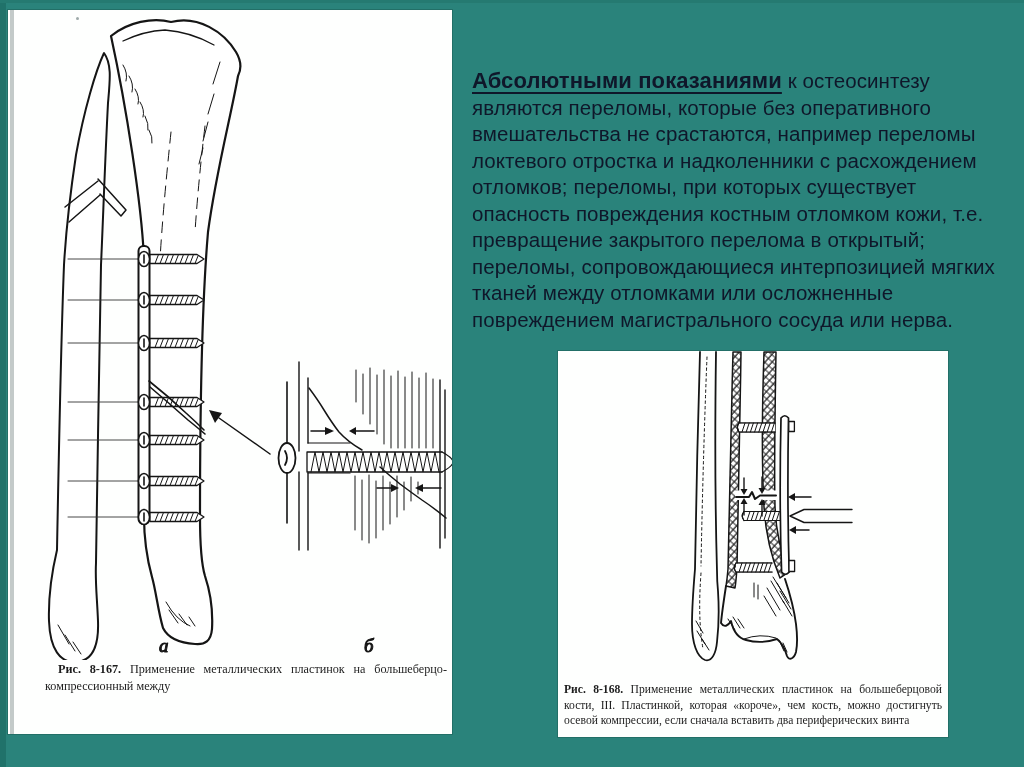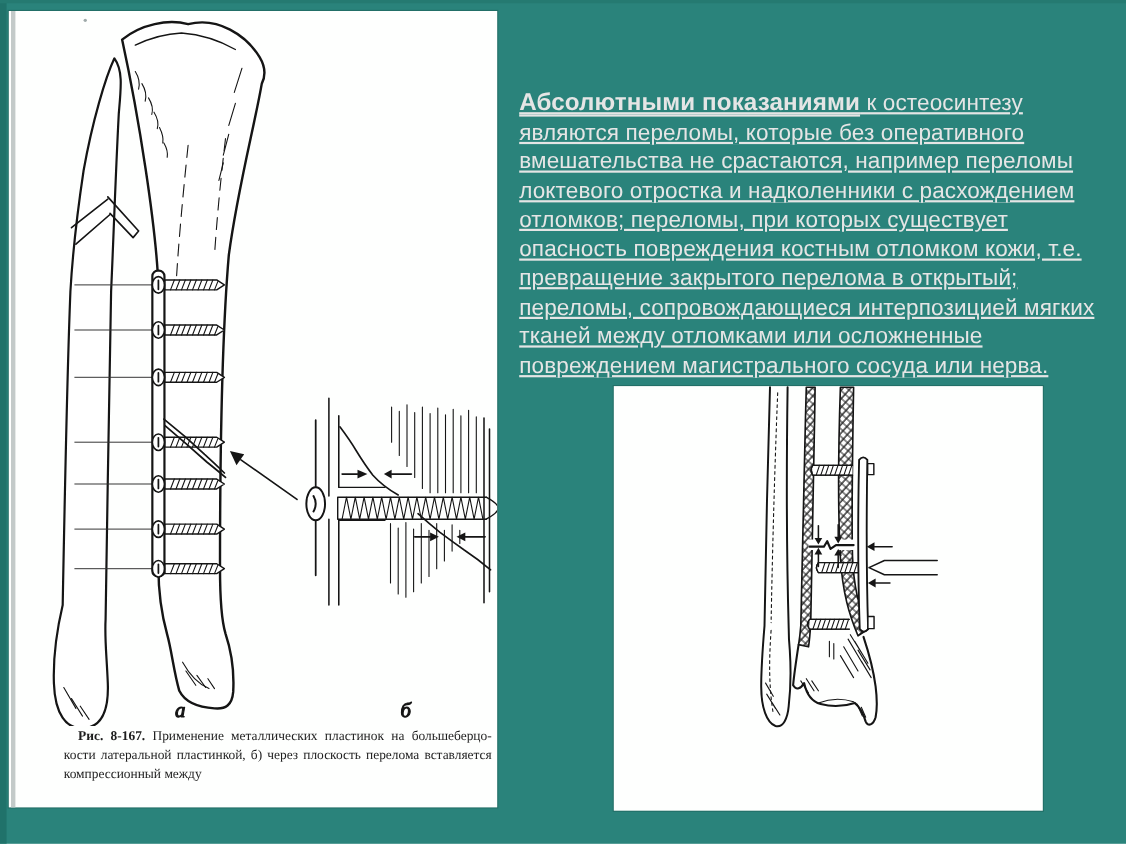--- a/index.html
+++ b/index.html
@@ -6,26 +6,26 @@
     font-family:"Liberation Sans",sans-serif;}
   .slide{position:absolute;left:0;top:0;width:1024px;height:767px;background:#2A837B;}
   .edge-shade{position:absolute;left:0;top:0;width:6px;height:100%;background:#20726A;}
   .edge-shade-top{position:absolute;left:0;top:0;width:100%;height:3px;background:#257A71;}
   .panel{position:absolute;background:#FEFFFE;box-shadow:0 0 0 1px rgba(15,60,54,.28);}
   .panel-left{left:8px;top:10px;width:444px;height:724px;}
   .panel-right{left:558px;top:351px;width:390px;height:386px;}
   .scan-strip{position:absolute;left:2px;top:0;width:4px;height:100%;background:#C3CAC9;}
   .speck{position:absolute;left:68px;top:7px;width:3px;height:3px;border-radius:50%;background:#9FAAAA;}
   .figure-svg{position:absolute;left:0;top:0;}
-  .main-text{position:absolute;left:472px;top:80px;width:547px;color:#e5e5e5;
-    font-size:20.5px;line-height:26.5px;letter-spacing:.1px;text-decoration:underline;}
+  .main-text{position:absolute;left:472px;top:68px;width:547px;color:#0f172a;
+    font-size:20.5px;line-height:26.5px;letter-spacing:.1px;}
   .lead{font-weight:bold;font-size:22px;text-decoration:underline;
     text-decoration-thickness:2px;text-underline-offset:4px;}
   .caption{position:absolute;color:#1D1D1D;font-family:"Liberation Serif",serif;}
-  .panel-left .caption{left:50px;right:5px;top:651px;font-size:12.2px;line-height:17px;}
+  .panel-left .caption{left:37px;right:5px;top:651px;font-size:12.2px;line-height:17px;}
   .panel-right .caption{left:6px;right:6px;top:331px;font-size:11.6px;line-height:15.6px;}
   .cap-line{text-align:justify;text-align-last:justify;}
   .cap-line.cap-last{text-align-last:left;}
   .panel-left .cap-line.cap-first{text-indent:13px;}
   .cap-label{font-weight:bold;}
   svg text.sub{font-family:"Liberation Serif",serif;font-style:italic;font-size:19px;fill:#151515;}
 </style>
 </head>
 <body>
 
@@ -123,21 +123,20 @@
           <path d="M433 478 H415" stroke-width="1.5"></path>
             <polygon points="415,474 407,478 415,482" fill="#151515" stroke="none"></polygon>
         </g>
       </g>
 
       <text class="sub" x="151" y="642">а</text>
       <text class="sub" x="356" y="642">б</text>
     </svg>
     <div class="caption">
         <div class="cap-line cap-first"><span class="cap-label">Рис. 8-167.</span> Применение металлических пластинок на большеберцо-</div>
-        <div class="cap-line">кости латеральной пластинкой, б) через плоскость перелома вставляется</div>
         <div class="cap-line cap-last">компрессионный между</div>
       </div>
   </div>
 
   <div class="main-text">
     <span class="lead">Абсолютными показаниями</span><span> к остеосинтезу являются переломы, которые без оперативного вмешательства не срастаются, например переломы локтевого отростка и надколенники с расхождением отломков; переломы, при которых существует опасность повреждения костным отломком кожи, т.е. превращение закрытого перелома в открытый; переломы, сопровождающиеся интерпозицией мягких тканей между отломками или осложненные повреждением магистрального сосуда или нерва.</span>
   </div>
 
   <div class="panel panel-right">
     <svg class="figure-svg" width="390" height="330" viewBox="0 0 390 330" fill="none" stroke="#151515" stroke-linecap="round" stroke-linejoin="round">
@@ -201,14 +200,19 @@
       <g>
         <path d="M253 146 H237" stroke-width="1.5"></path>
           <polygon points="237,142 230,146 237,150" fill="#151515" stroke="none"></polygon>
         <path d="M251 179 H238" stroke-width="1.5"></path>
           <polygon points="238,175 231,179 238,183" fill="#151515" stroke="none"></polygon>
         <g>
           <path d="M232 165 L246 158.5 M232 165 L246 171.5 M246 158.5 H294 M246 171.5 H294" stroke-width="1.4"></path>
         </g>
       </g>
     </svg>
+    <div class="caption">
+        <div class="cap-line cap-first"><span class="cap-label">Рис. 8-168.</span> Применение металлических пластинок на большеберцовой</div>
+        <div class="cap-line">кости, III. Пластинкой, которая «короче», чем кость, можно достигнуть</div>
+        <div class="cap-line cap-last">осевой компрессии, если сначала вставить два периферических винта</div>
+      </div>
   </div>
 </div>
 
 </body></html>

